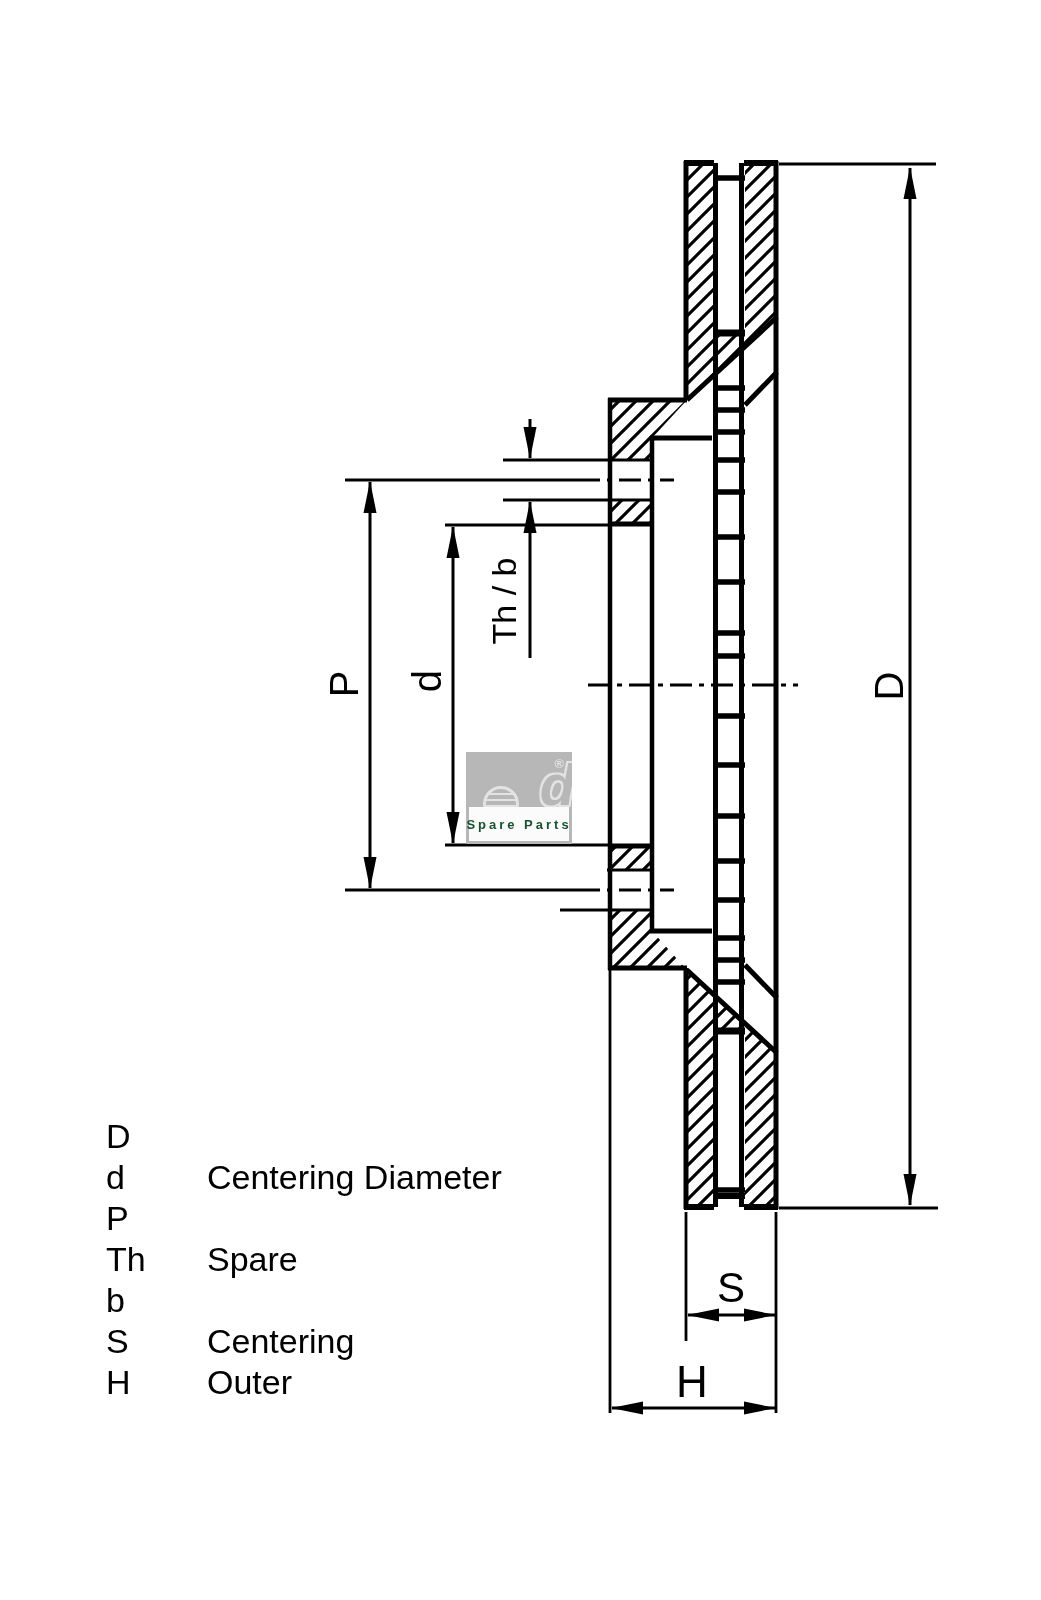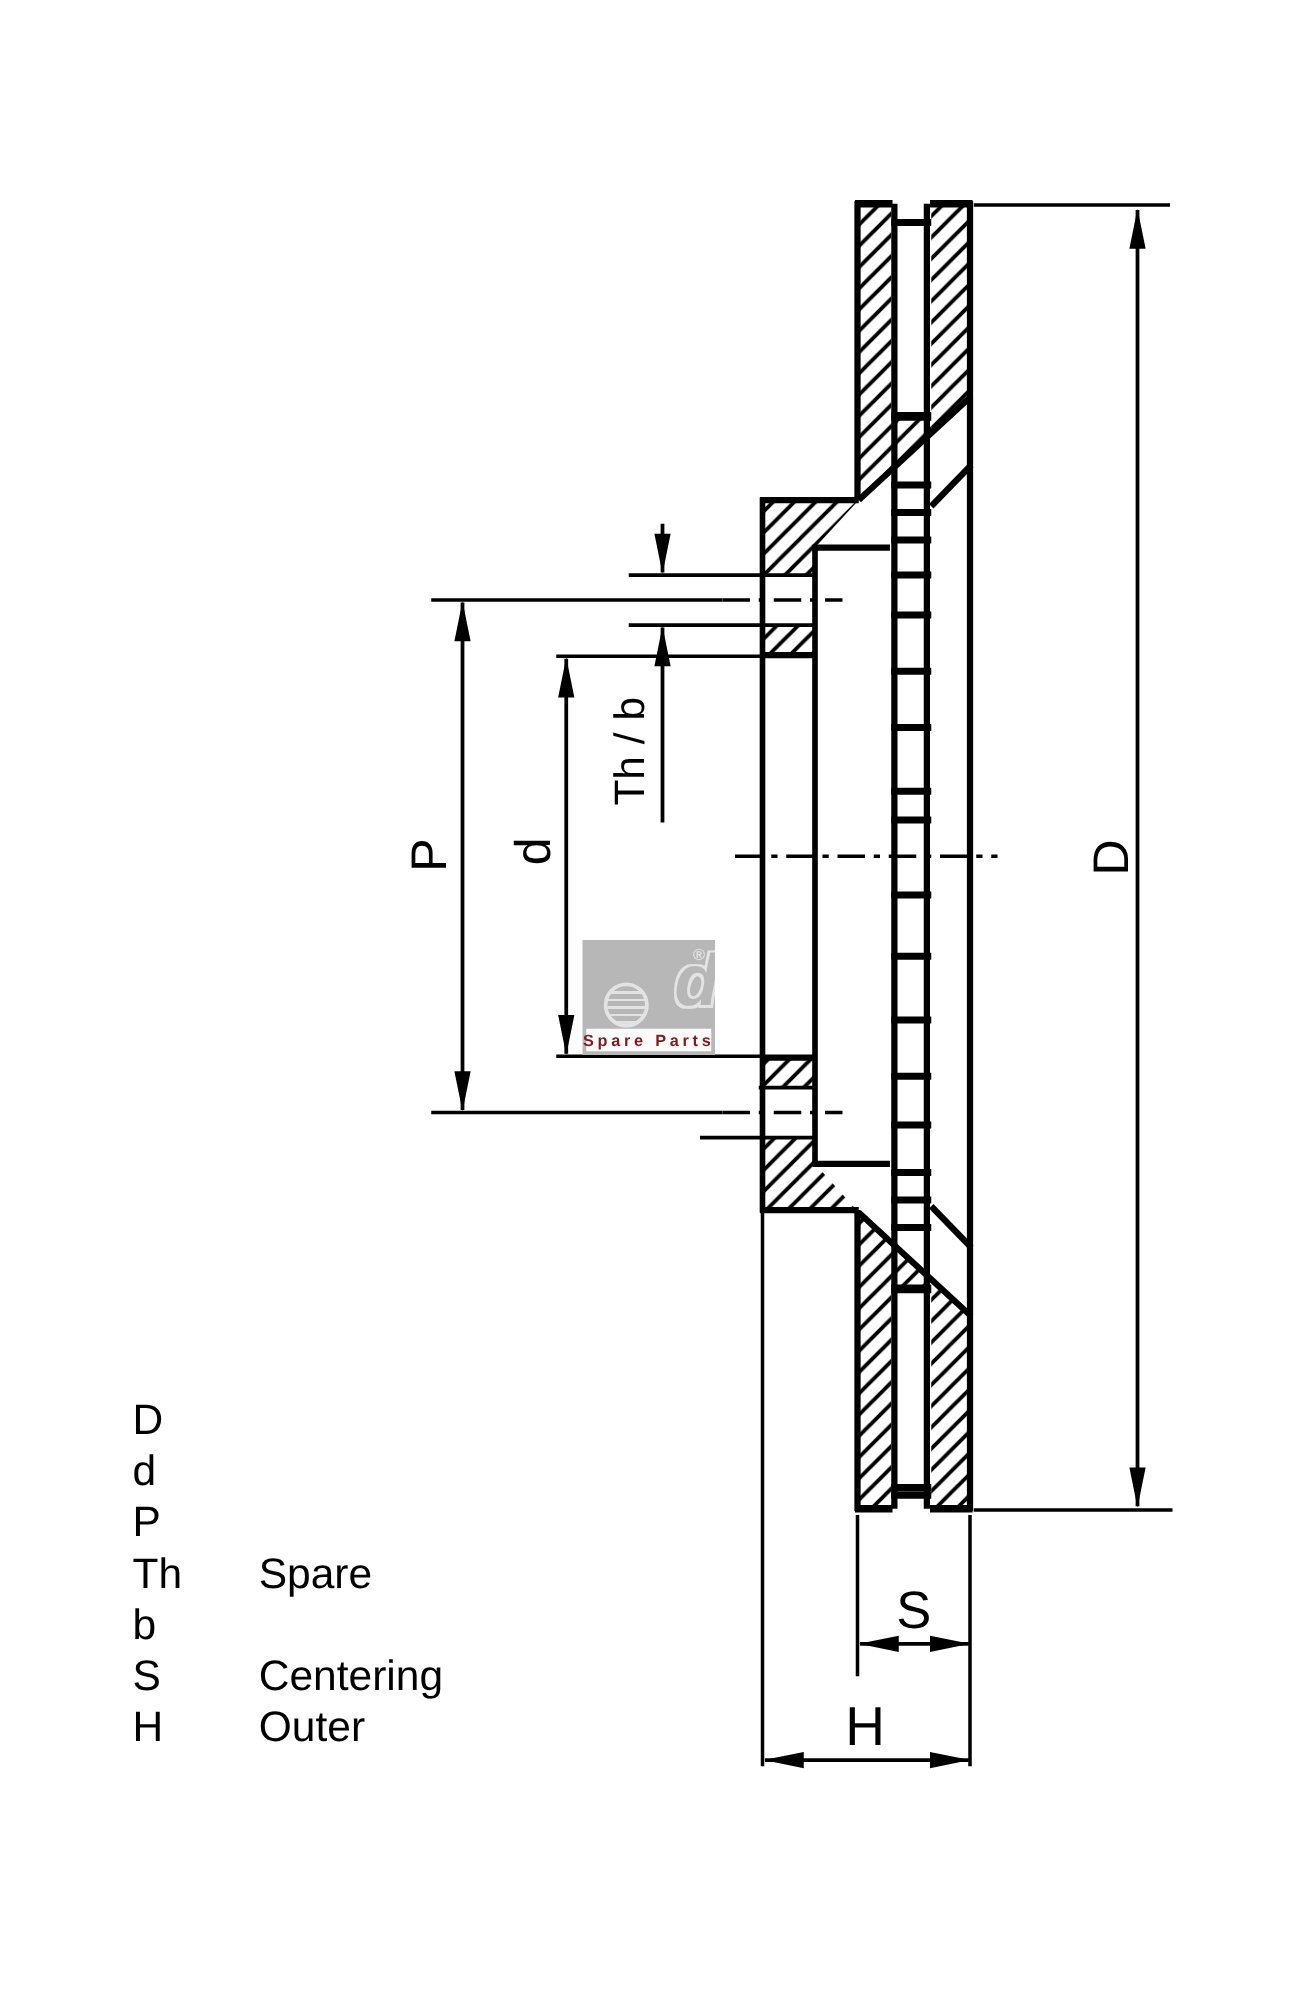--- a/index.html
+++ b/index.html
@@ -23,23 +23,23 @@
              background:#b7b7b7;overflow:hidden;}
   #wm-logo{position:absolute;left:0;top:-4px;width:106px;height:72px;
            display:flex;align-items:center;justify-content:center;
            font-style:italic;font-weight:bold;font-size:58px;color:#b7b7b7;
            text-shadow:-2px -2px 0 #e3e3e3, 2px -2px 0 #e3e3e3, -2px 2px 0 #e3e3e3, 2px 2px 0 #e3e3e3;
            letter-spacing:-4px;padding-left:44px;}
   #wm-globe{position:absolute;left:17px;top:34px;width:30px;height:30px;border-radius:50%;
             border:3px solid #e3e3e3;
             background:repeating-linear-gradient(#b7b7b7 0 4px,#e3e3e3 4px 6px);}
   #wm-reg{position:absolute;right:8px;top:4px;font-size:13px;color:#e3e3e3;font-weight:bold;}
-  #wm-strip{position:absolute;left:3px;right:3px;bottom:3px;height:18px;background:#fbfbfb;
+  #wm-strip{position:absolute;left:3px;right:3px;bottom:3px;height:34px;background:#fbfbfb;
             display:flex;align-items:center;justify-content:center;
-            font-size:13px;font-weight:bold;letter-spacing:3px;color:#7f1d1d;white-space:nowrap;}
+            font-size:13px;font-weight:bold;letter-spacing:3px;color:#14532d;white-space:nowrap;}
 </style>
 </head>
 <body>
 
 <div id="canvas">
 
   <svg width="1041" height="1600" viewBox="0 0 1041 1600">
     <defs>
       <pattern id="hatch" width="17" height="17" patternUnits="userSpaceOnUse">
         <path d="M-4,4 l8,-8 M0,17 L17,0 M13,21 l8,-8" stroke="#000" stroke-width="3.1" fill="none"></path>
@@ -138,20 +138,21 @@
   <div class="dimlabel rot" id="label-D" style="left:869px;top:666px;">D</div>
   <div class="dimlabel" id="label-S" style="left:711px;top:1268px;">S</div>
   <div class="dimlabel" id="label-H" style="left:672px;top:1362px;">H</div>
 
   <div id="legend">
     <div class="legend-row">
       <span class="legend-sym">D</span>
     </div>
     <div class="legend-row">
       <span class="legend-sym">d</span>
+      <span class="legend-lbl">Centering Diameter</span>
     </div>
     <div class="legend-row">
       <span class="legend-sym">P</span>
     </div>
     <div class="legend-row">
       <span class="legend-sym">Th</span>
       <span class="legend-lbl">Spare</span>
     </div>
     <div class="legend-row">
       <span class="legend-sym">b</span>

